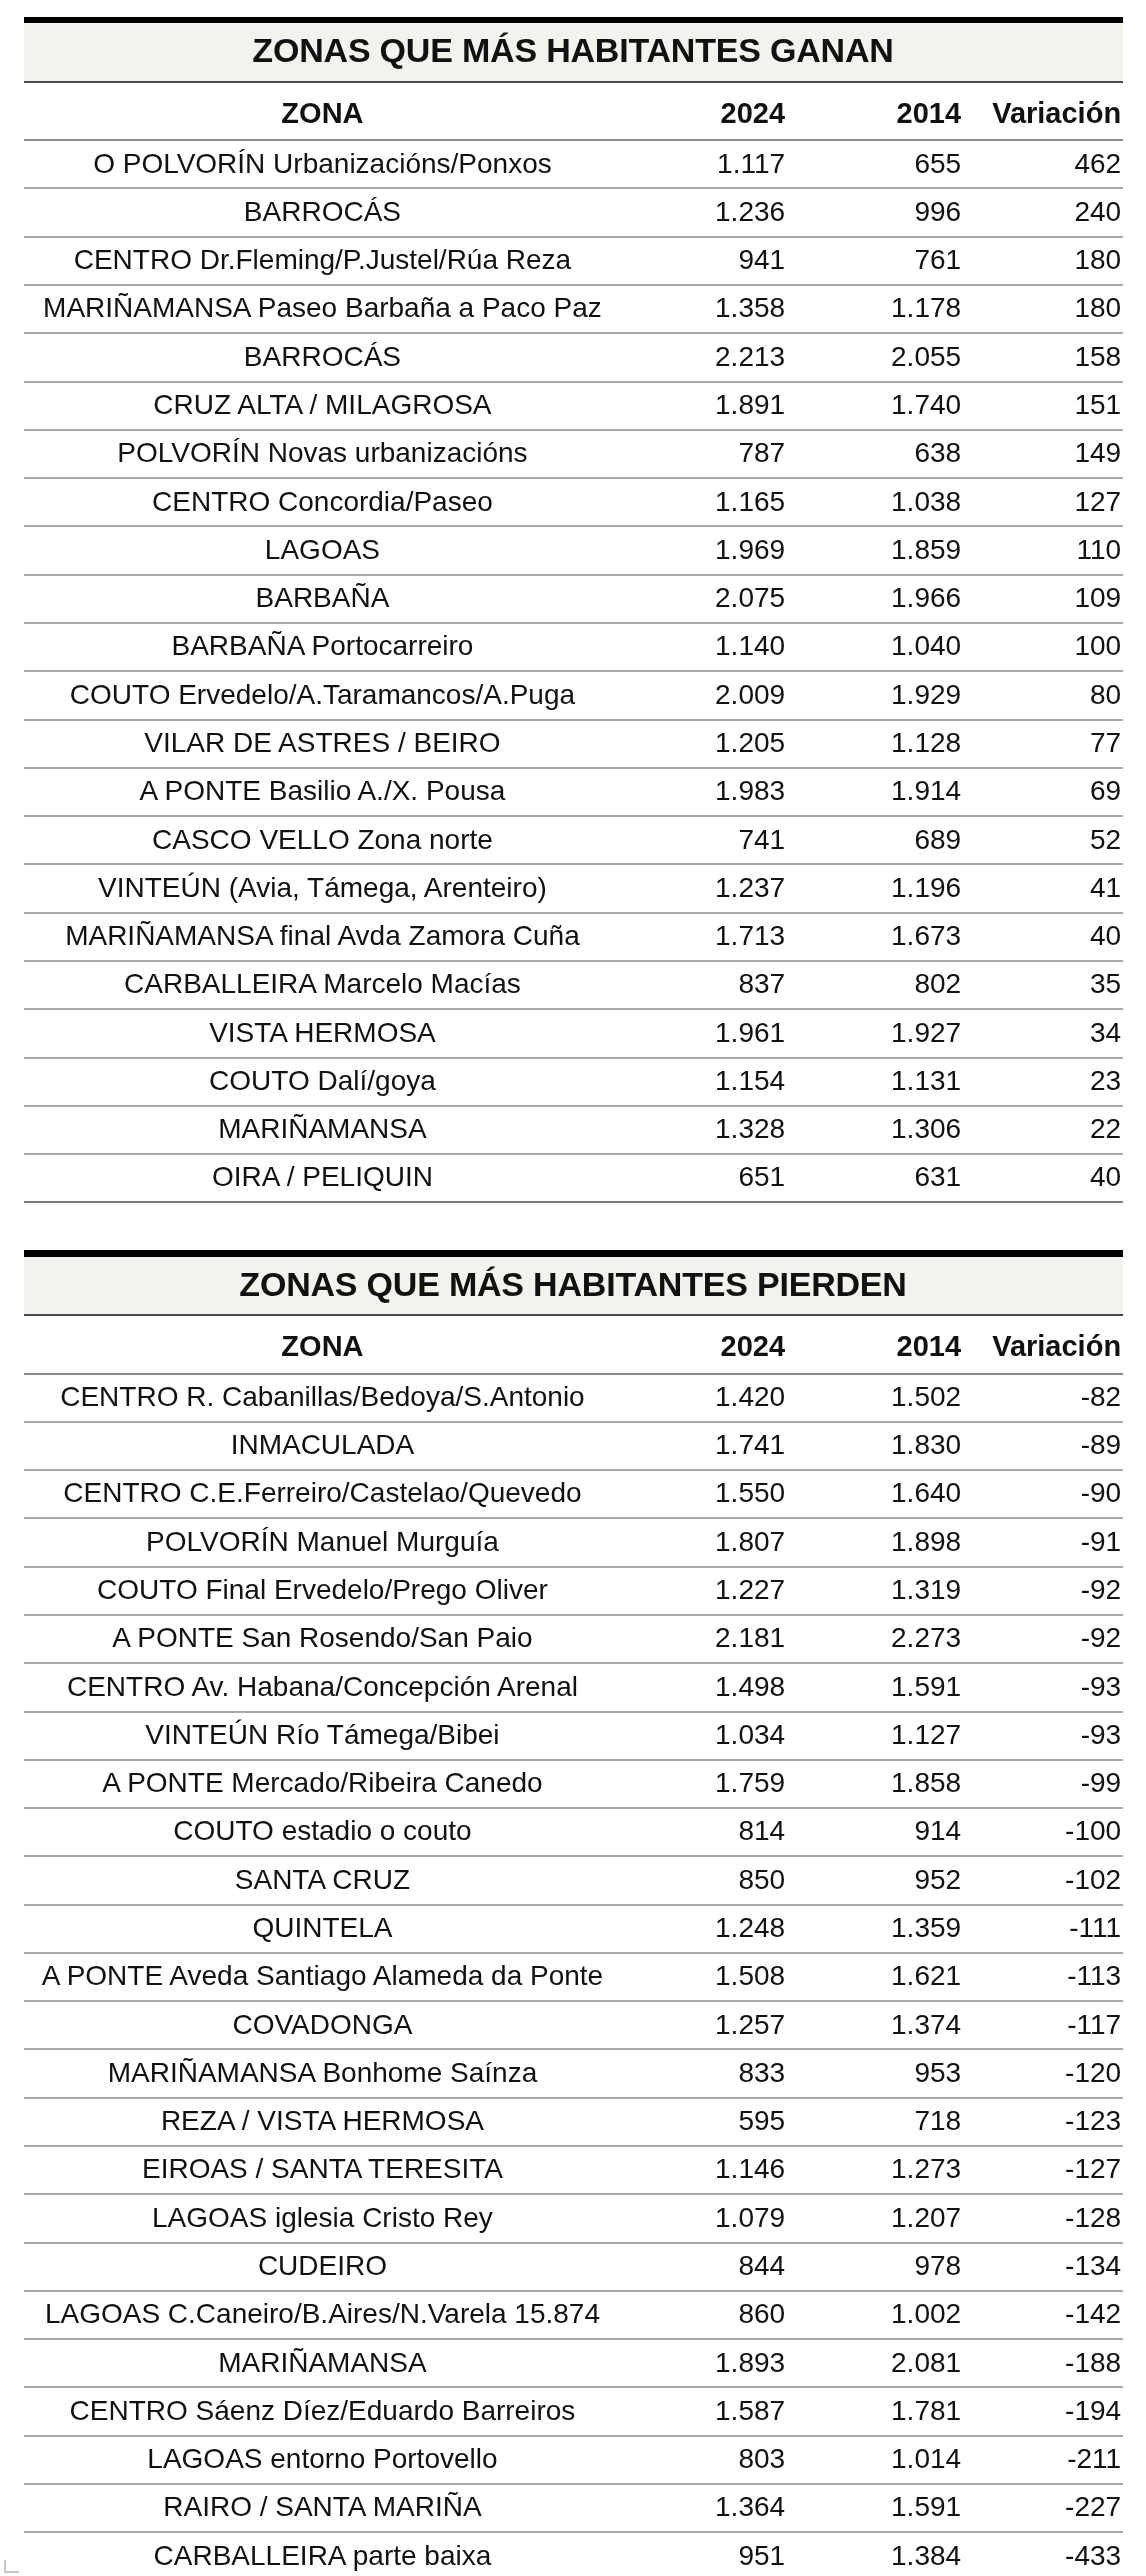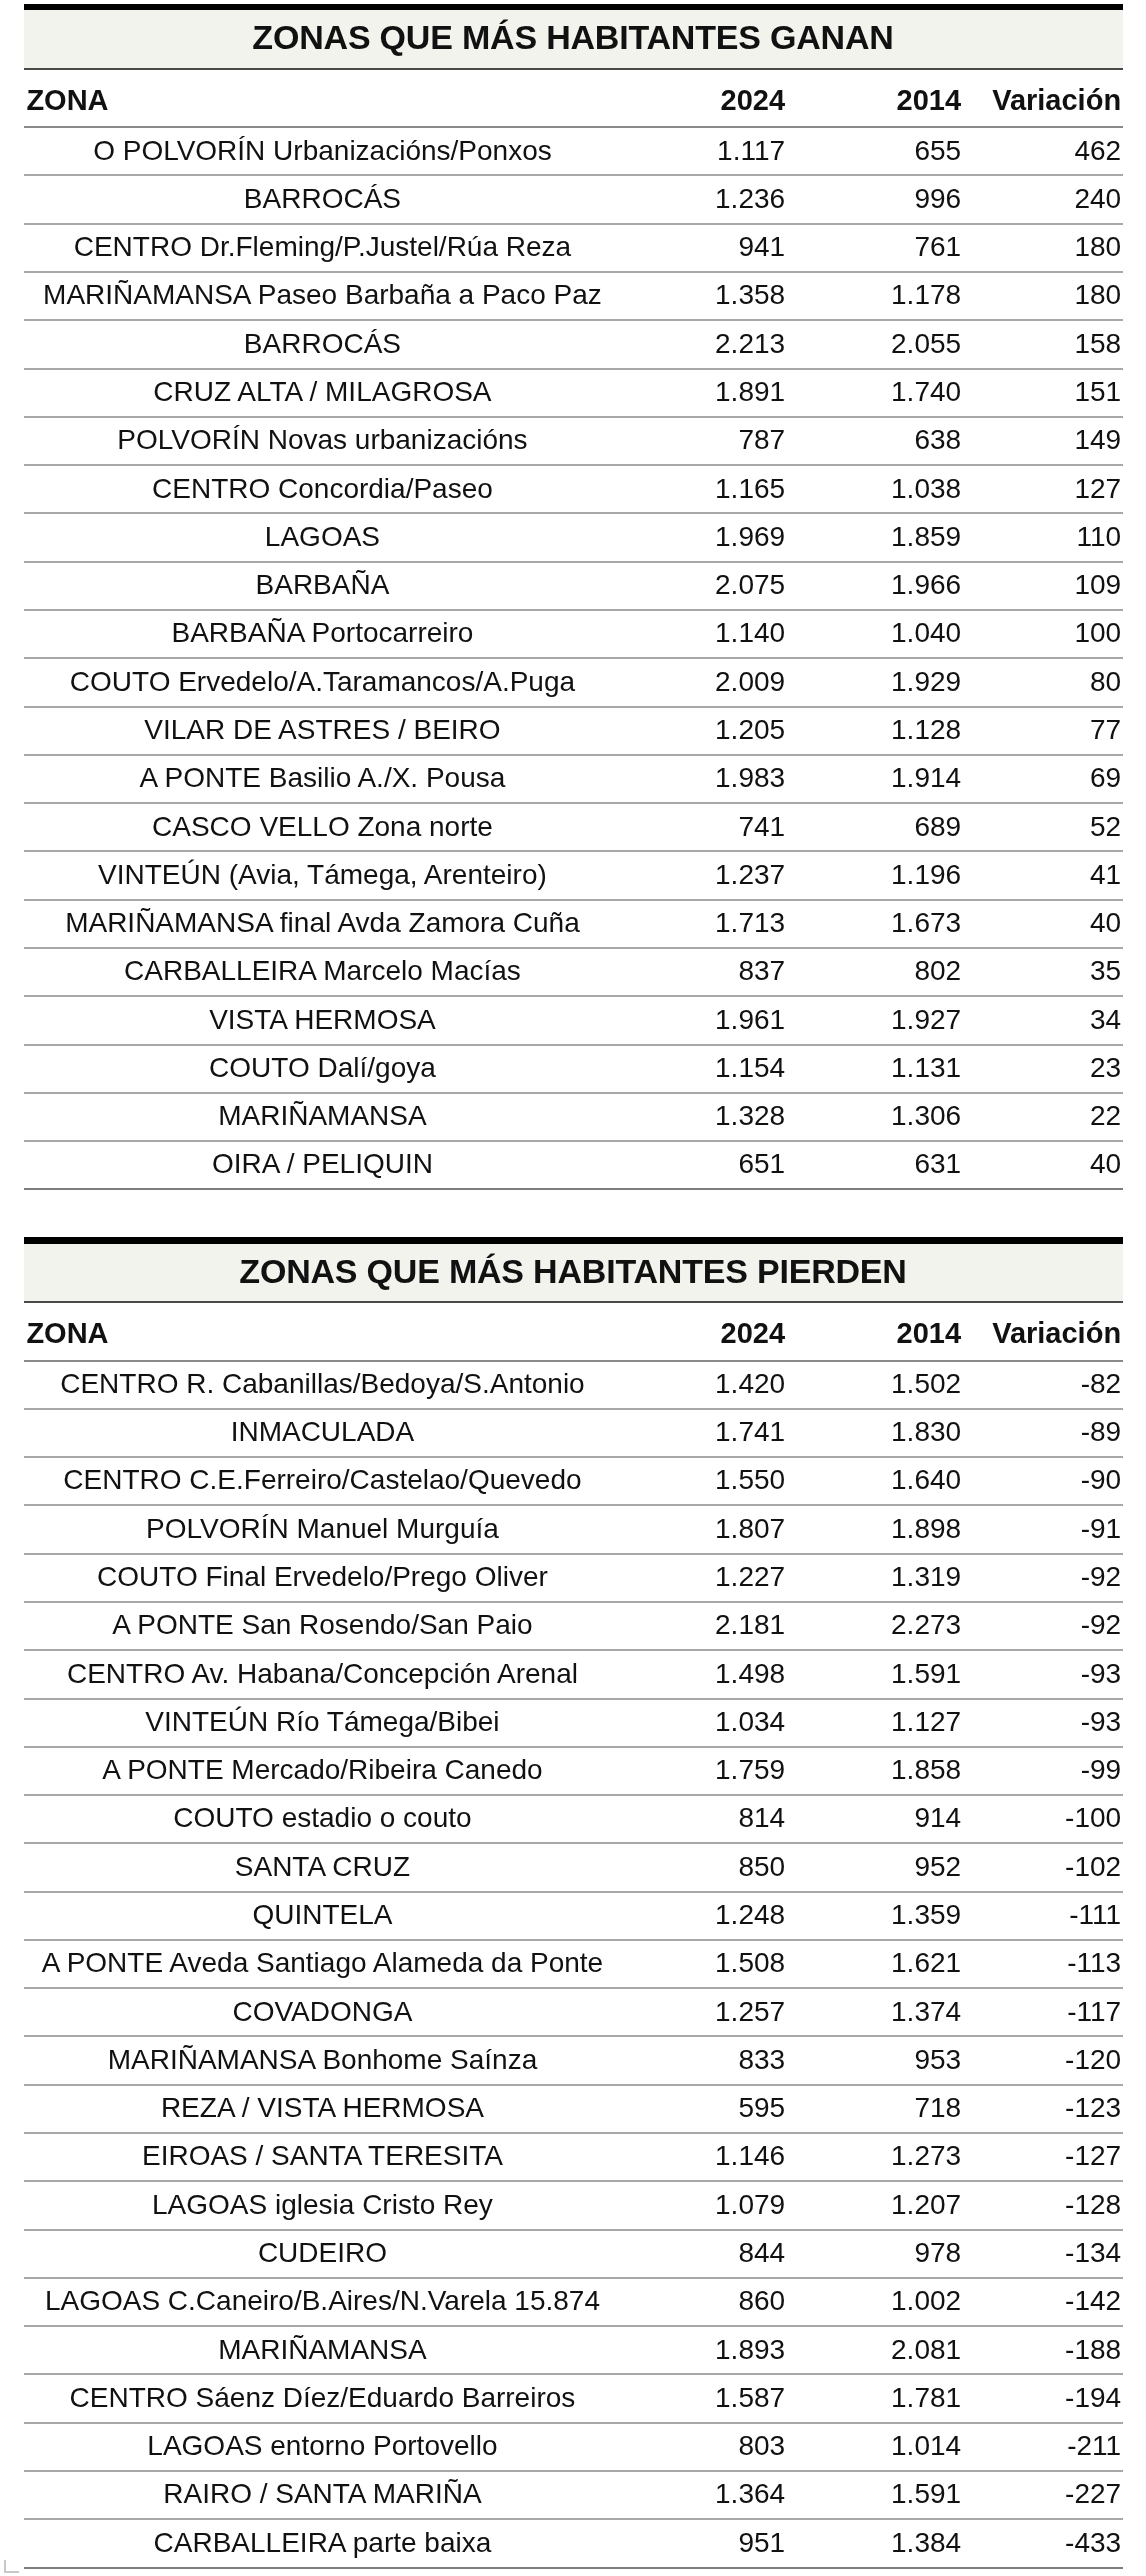--- a/index.html
+++ b/index.html
@@ -15,21 +15,21 @@
     color: #111111;
     -webkit-font-smoothing: antialiased;
     overflow: hidden;
   }
 
   .page {
     position: relative;
     width: 1146px;
     height: 2576px;
     box-sizing: border-box;
-    padding: 4px;
+    padding: 17px;
   }
 
   
   .block {
     width: 1099px;
     margin: 0 auto;
     position: relative;
   }
 
   
@@ -69,21 +69,21 @@
   table.data col.c-c      { width: 160px; }
 
   table.data thead th {
     font-size: 29px;
     font-weight: bold;
     padding: 14.3px 0 9.3px 0;
     border-bottom: 2.9px solid #8a8a8a;
     white-space: nowrap;
     background: #ffffff;
   }
-  table.data thead th.zone { text-align: left;  padding-left: 2.9px; }
+  table.data thead th.zone { text-align: center;  padding-left: 2.9px; }
   table.data thead th.num  { text-align: right; padding-right: 1.4px; }
 
   table.data tbody td {
     font-size: 28px;
     font-weight: normal;
     padding: 6.4px 0 7.9px 0;
     border-bottom: 2.1px solid #a8a8a8;
     white-space: nowrap;
     overflow: hidden;
     background: #ffffff;

